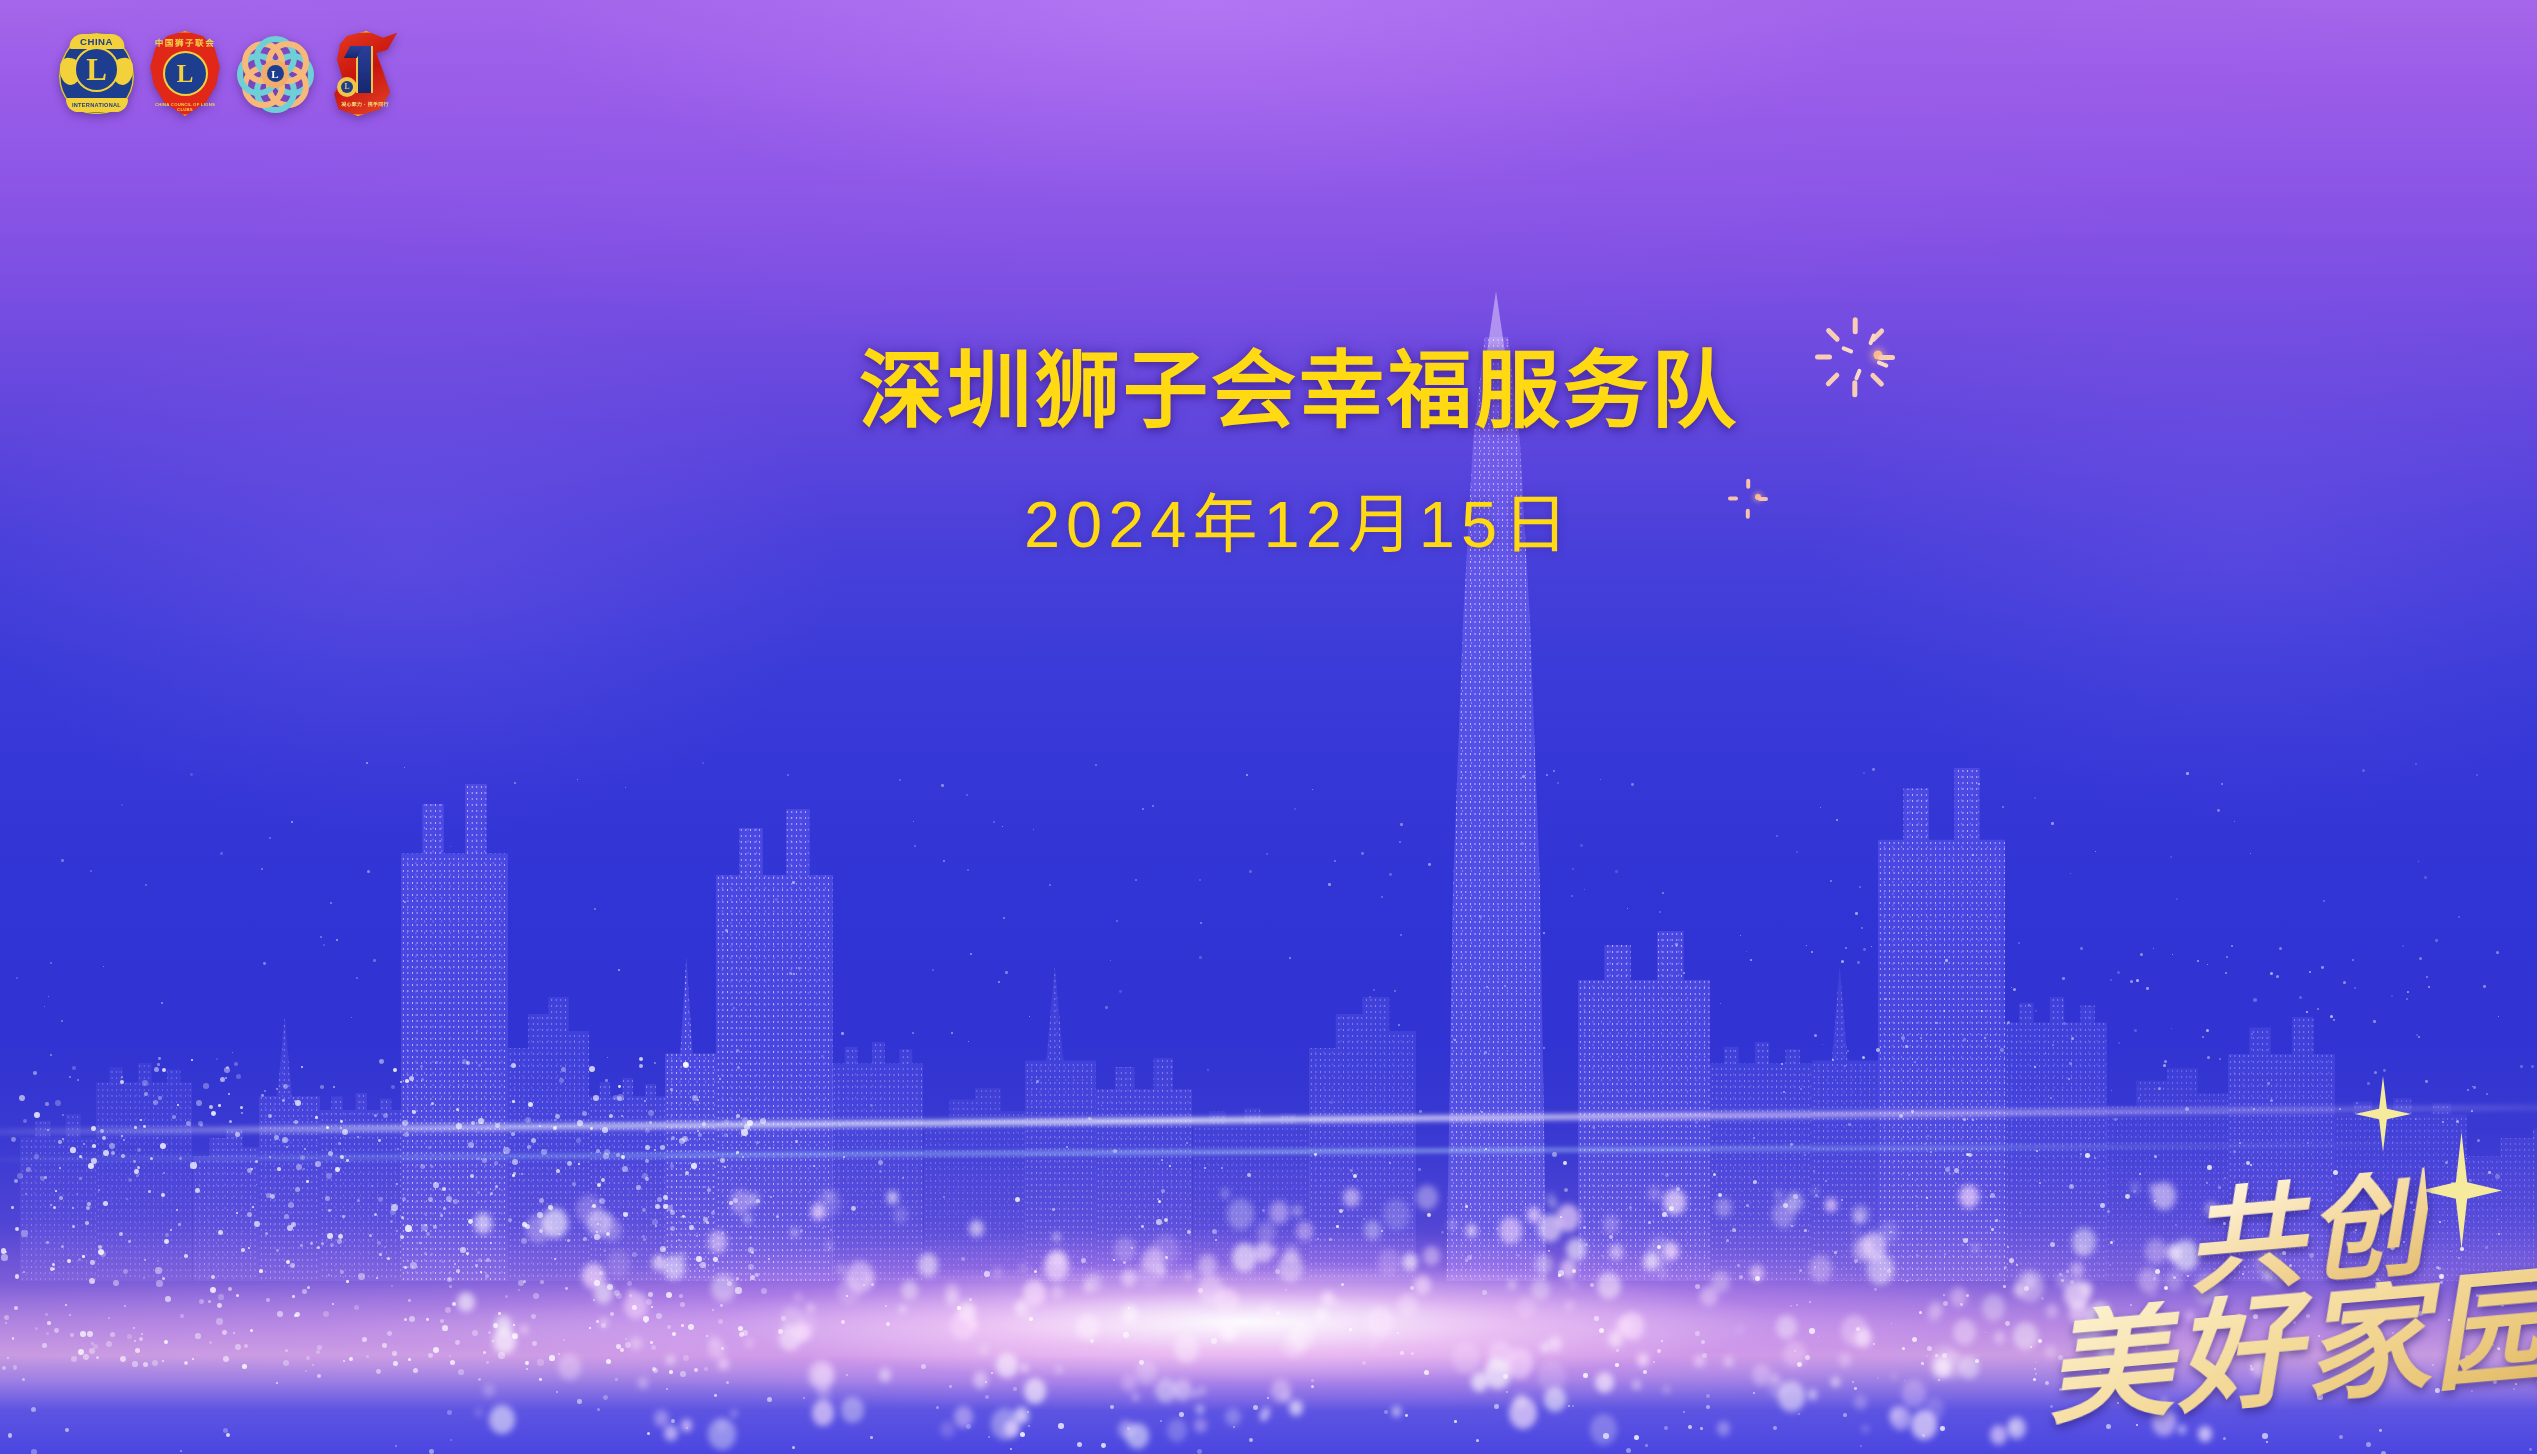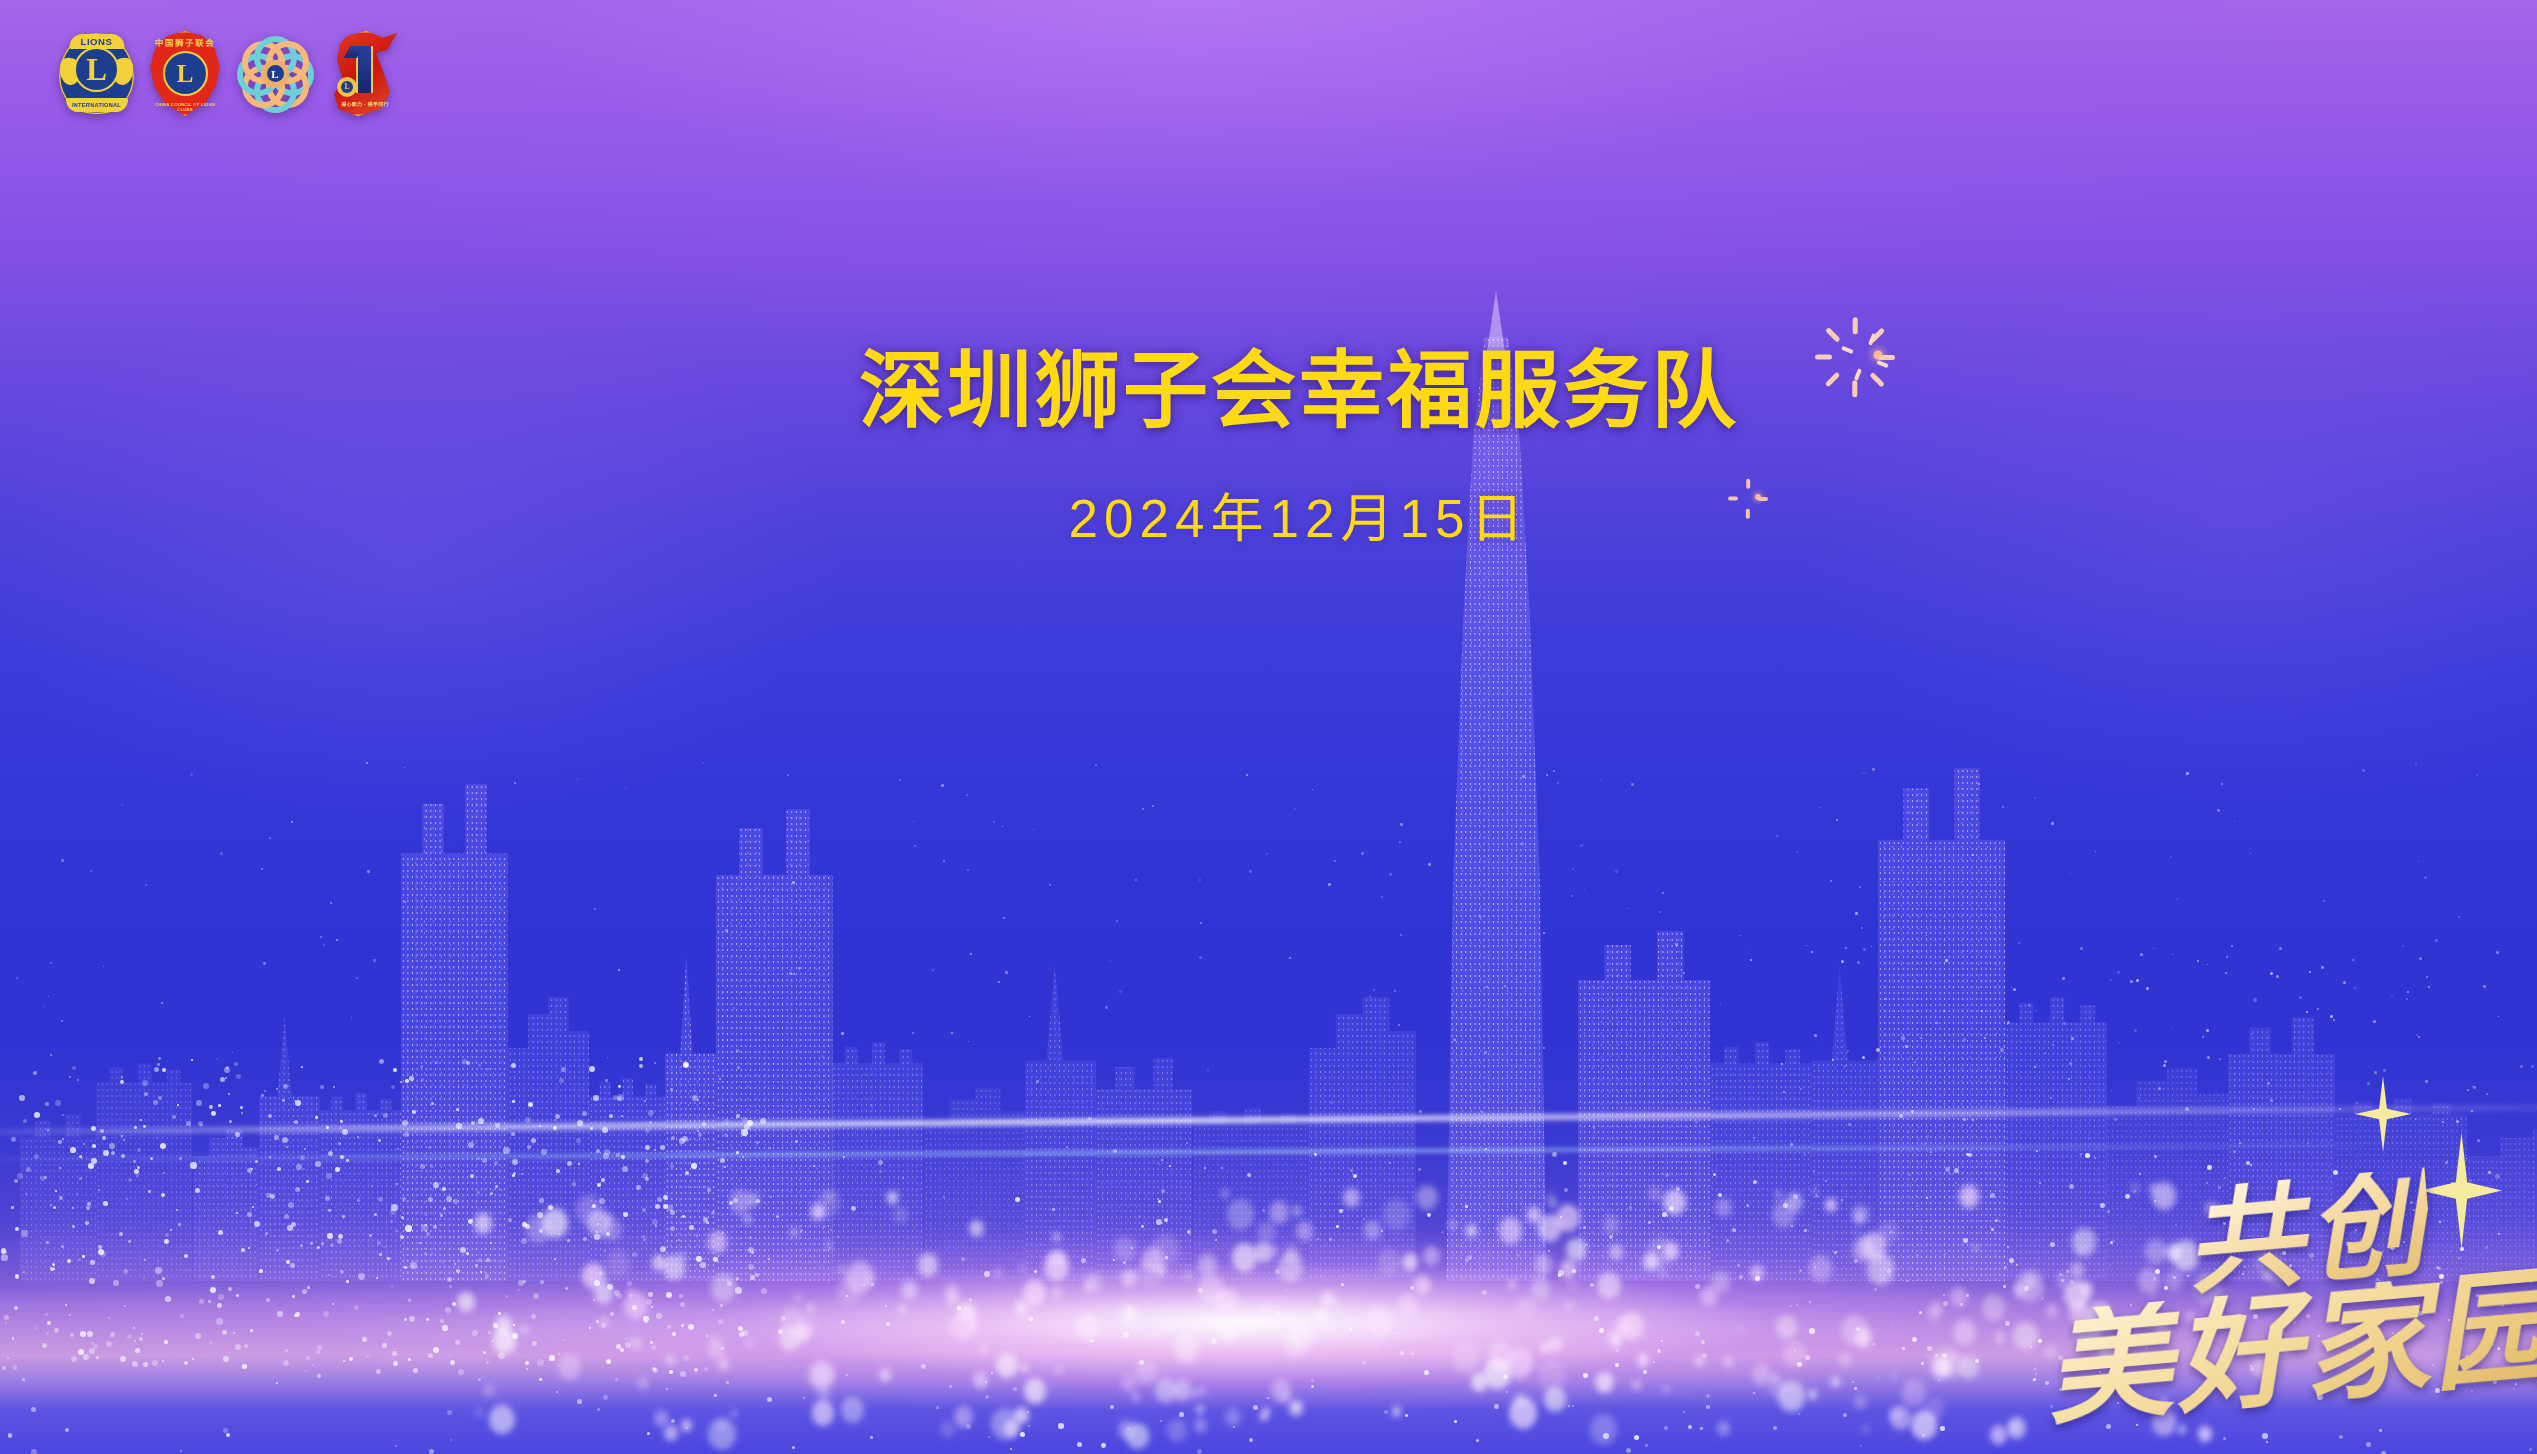--- a/index.html
+++ b/index.html
@@ -247,21 +247,21 @@
     color:#ffd911;
     font-weight:bold;
     white-space:nowrap;
     text-shadow:0 0 13px rgba(60,30,150,.55), 0 2.5px 7px rgba(30,10,90,.35);
     pointer-events:auto;
   }
   .h1{font-size:85px;line-height:1;letter-spacing:3px;}
   .h2{font-size:76px;line-height:1;letter-spacing:2px;margin-top:56px;}
   .h3{font-size:81px;line-height:1;letter-spacing:2px;margin-top:54px;}
   .h4{
-    font-size:53px;line-height:1;letter-spacing:6px;margin-top:59px;
+    font-size:65px;line-height:1;letter-spacing:6px;margin-top:59px;
     font-weight:normal;
     text-shadow:0 0 10px rgba(60,30,150,.5);
   }
 
   
   .sparkle-burst{position:absolute;left:1807px;top:284px;width:142px;height:142px;z-index:35;}
   .sparkle-burst span{
     position:absolute;left:50%;top:50%;display:block;
     width:17px;height:4.6px;border-radius:3px;background:#f9cdb4;
     transform-origin:-23px 50%;
@@ -2113,21 +2113,21 @@
       <div class="p" style="left:2309px;top:971px;width:1.8px;height:1.8px;opacity:0.54"></div>
       <div class="p" style="left:1984px;top:1037px;width:1.8px;height:1.8px;opacity:0.52"></div>
     </div>
 
   <div class="logos">
 
     <div class="logo lions1">
       <div class="l1-mane"></div>
       <div class="l1-head lf"></div>
       <div class="l1-head rt"></div>
-      <div class="l1-top">LIONS</div>
+      <div class="l1-top">CHINA</div>
       <div class="l1-ring">
         <div class="l1-L">L</div>
       </div>
       <div class="l1-bot">INTERNATIONAL</div>
     </div>
 
     <div class="logo lions2">
       <div class="l2-shield"></div>
       <div class="l2-cn">中国狮子联会</div>
       <div class="l2-inner">L</div>

